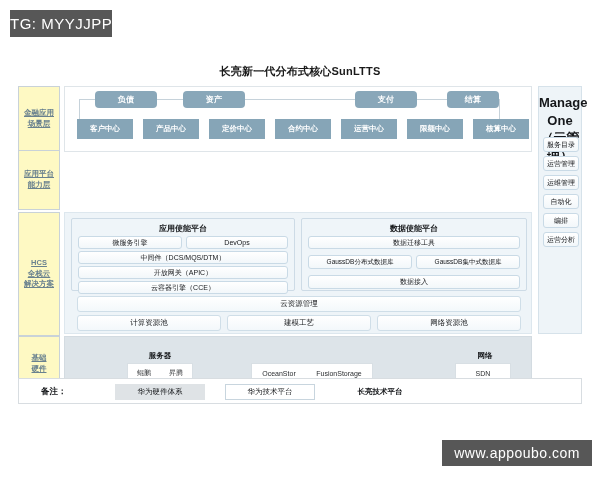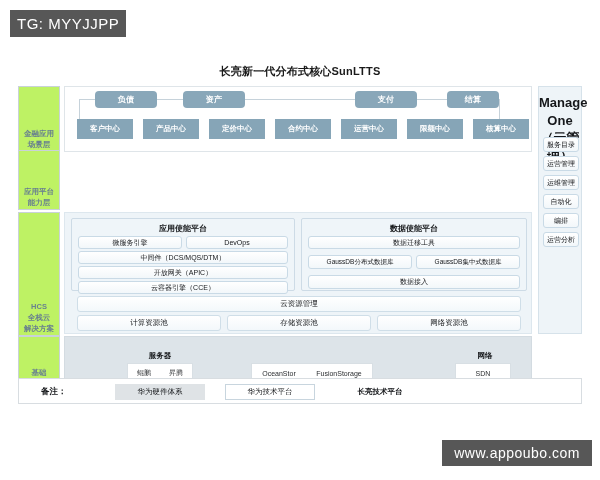--- a/index.html
+++ b/index.html
@@ -14,42 +14,42 @@
   
   .wm {
     position: absolute;
     background: #575757;
     color: #ffffff;
     font-size: 15px;
     letter-spacing: .5px;
     display: flex; align-items: center; justify-content: center;
     white-space: nowrap;
   }
-  #wm-top { left: 10px; top: 10px; padding: 5px 7px; font-size: 15px; }
+  #wm-top { left: 10px; top: 10px; padding: 5px 0; font-size: 15px; }
   #wm-bot { right: 8px; bottom: 14px; padding: 5px 12px; font-size: 14px; }
 
   
   #title {
     position: absolute; left: 0; top: 64px; width: 600px;
     text-align: center;
     font-size: 11px; font-weight: bold; color: #1a1a1a;
     letter-spacing: .2px;
   }
 
   
   #diagram { position: absolute; left: 18px; top: 86px; width: 564px; height: 325px; }
 
   
   .axis-col { position: absolute; left: 0; width: 40px; }
   .axis-box {
     position: absolute; left: 0; width: 40px;
-    border: 1px solid #c9d2d8; background: #bef264;
-    display: flex; align-items: flex-end; justify-content: center;
+    border: 1px solid #c9d2d8; background: #fef9c3;
+    display: flex; align-items: center; justify-content: center;
     text-align: center;
-    font-size: 7.5px; color: #69818f; line-height: 1.45; font-weight: bold;
+    font-size: 7.5px; color: #69818f; line-height: 1.45; font-weight: bold; text-decoration: underline;
   }
 
   
   .panel { position: absolute; box-sizing: border-box; }
 
   
   #scenario-panel {
     left: 46px; top: 0; width: 468px; height: 66px;
     border: 1px solid #dfe5e9; background: #ffffff;
   }
@@ -245,21 +245,21 @@
         <div class="sub-title">数据使能平台</div>
         <div class="chip" style="left:6px;   top:17px; width:212px; height:13px;">数据迁移工具</div>
         <div class="chip" style="left:6px;   top:36px; width:104px; height:14px; font-size:6.5px;">GaussDB分布式数据库</div>
         <div class="chip" style="left:114px; top:36px; width:104px; height:14px; font-size:6.5px;">GaussDB集中式数据库</div>
         <div class="chip" style="left:6px;   top:56px; width:212px; height:14px;">数据接入</div>
       </div>
 
       <div class="wide-chip" style="left:12px; top:83px; width:444px; height:16px;">云资源管理</div>
 
       <div class="wide-chip" style="left:12px;  top:102px; width:144px; height:16px;">计算资源池</div>
-      <div class="wide-chip" style="left:162px; top:102px; width:144px; height:16px;">存储资源池</div>
+      <div class="wide-chip" style="left:162px; top:102px; width:144px; height:16px;">建模工艺</div>
       <div class="wide-chip" style="left:312px; top:102px; width:144px; height:16px;">网络资源池</div>
     </div>
 
     <div class="panel" id="hw-panel">
       <div id="hw-title">华为硬件平台</div>
 
       <div class="hw-group-label" style="left:60px; top:14px; width:70px;">服务器</div>
       <div class="hw-group-label" style="left:212px; top:14px; width:70px;margin-top:36px;">存储</div>
       <div class="hw-group-label" style="left:390px; top:14px; width:60px;">网络</div>
 

